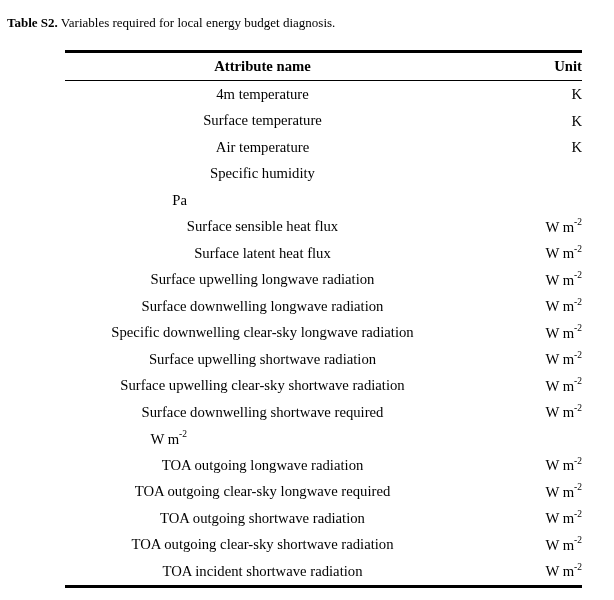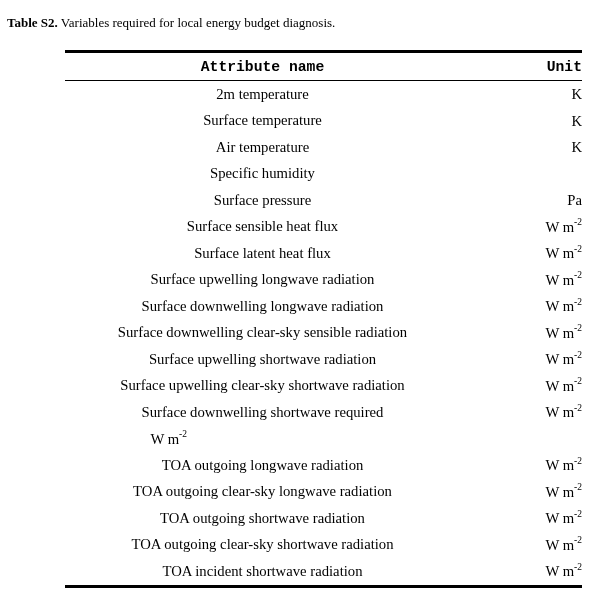--- a/index.html
+++ b/index.html
@@ -37,21 +37,20 @@
   }
   .t-row {
     display: flex;
     align-items: center;
     height: 26.5px;
   }
   .t-row.header {
     height: 27px;
     font-weight: bold;
     border-bottom: 1px solid #000000;
-    font-family: Liberation Mono, monospace;
   }
   .cell-attr {
     width: 395px;
     text-align: center;
   }
   .cell-unit {
     width: 122px;
     text-align: right;
   }
   sup.unit-sup {
@@ -69,40 +68,39 @@
     <span class="cap-label">Table S2.</span><span> Variables required for local energy budget diagnosis.</span>
   </div>
 
   <div class="table-wrap">
     <div class="t-row header">
       <div class="cell-attr">Attribute name</div>
       <div class="cell-unit">Unit</div>
     </div>
     <div id="table-body">
     <div class="t-row">
-      <div class="cell-attr">2m temperature</div>
+      <div class="cell-attr">4m temperature</div>
       <div class="cell-unit"><span>K</span><sup class="unit-sup"></sup></div>
     </div>
 
     <div class="t-row">
       <div class="cell-attr">Surface temperature</div>
       <div class="cell-unit"><span>K</span><sup class="unit-sup"></sup></div>
     </div>
 
     <div class="t-row">
       <div class="cell-attr">Air temperature</div>
       <div class="cell-unit"><span>K</span><sup class="unit-sup"></sup></div>
     </div>
 
     <div class="t-row">
       <div class="cell-attr">Specific humidity</div>
     </div>
 
     <div class="t-row">
-      <div class="cell-attr">Surface pressure</div>
       <div class="cell-unit"><span>Pa</span><sup class="unit-sup"></sup></div>
     </div>
 
     <div class="t-row">
       <div class="cell-attr">Surface sensible heat flux</div>
       <div class="cell-unit"><span>W m</span><sup class="unit-sup">-2</sup></div>
     </div>
 
     <div class="t-row">
       <div class="cell-attr">Surface latent heat flux</div>
@@ -113,21 +111,21 @@
       <div class="cell-attr">Surface upwelling longwave radiation</div>
       <div class="cell-unit"><span>W m</span><sup class="unit-sup">-2</sup></div>
     </div>
 
     <div class="t-row">
       <div class="cell-attr">Surface downwelling longwave radiation</div>
       <div class="cell-unit"><span>W m</span><sup class="unit-sup">-2</sup></div>
     </div>
 
     <div class="t-row">
-      <div class="cell-attr">Surface downwelling clear-sky sensible radiation</div>
+      <div class="cell-attr">Specific downwelling clear-sky longwave radiation</div>
       <div class="cell-unit"><span>W m</span><sup class="unit-sup">-2</sup></div>
     </div>
 
     <div class="t-row">
       <div class="cell-attr">Surface upwelling shortwave radiation</div>
       <div class="cell-unit"><span>W m</span><sup class="unit-sup">-2</sup></div>
     </div>
 
     <div class="t-row">
       <div class="cell-attr">Surface upwelling clear-sky shortwave radiation</div>
@@ -142,21 +140,21 @@
     <div class="t-row">
       <div class="cell-unit"><span>W m</span><sup class="unit-sup">-2</sup></div>
     </div>
 
     <div class="t-row">
       <div class="cell-attr">TOA outgoing longwave radiation</div>
       <div class="cell-unit"><span>W m</span><sup class="unit-sup">-2</sup></div>
     </div>
 
     <div class="t-row">
-      <div class="cell-attr">TOA outgoing clear-sky longwave radiation</div>
+      <div class="cell-attr">TOA outgoing clear-sky longwave required</div>
       <div class="cell-unit"><span>W m</span><sup class="unit-sup">-2</sup></div>
     </div>
 
     <div class="t-row">
       <div class="cell-attr">TOA outgoing shortwave radiation</div>
       <div class="cell-unit"><span>W m</span><sup class="unit-sup">-2</sup></div>
     </div>
 
     <div class="t-row">
       <div class="cell-attr">TOA outgoing clear-sky shortwave radiation</div>

